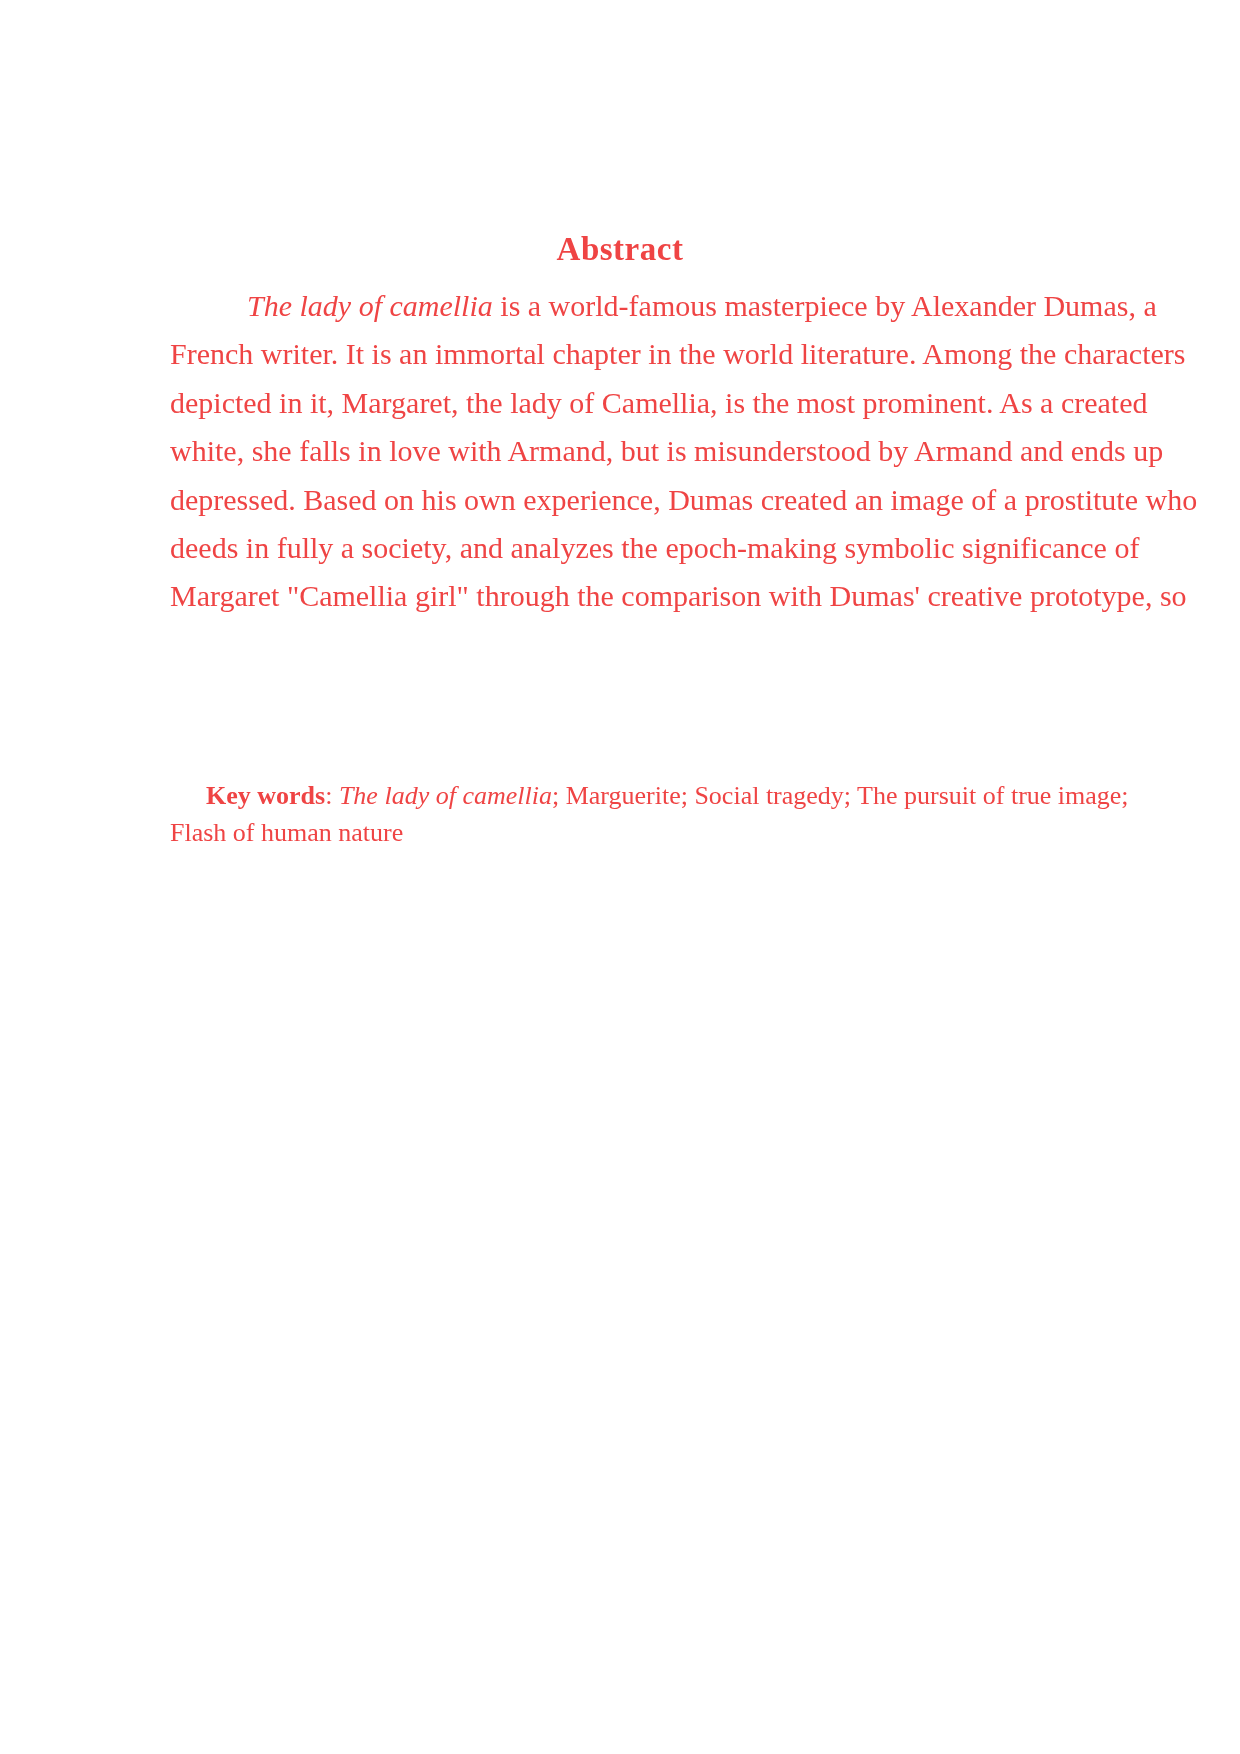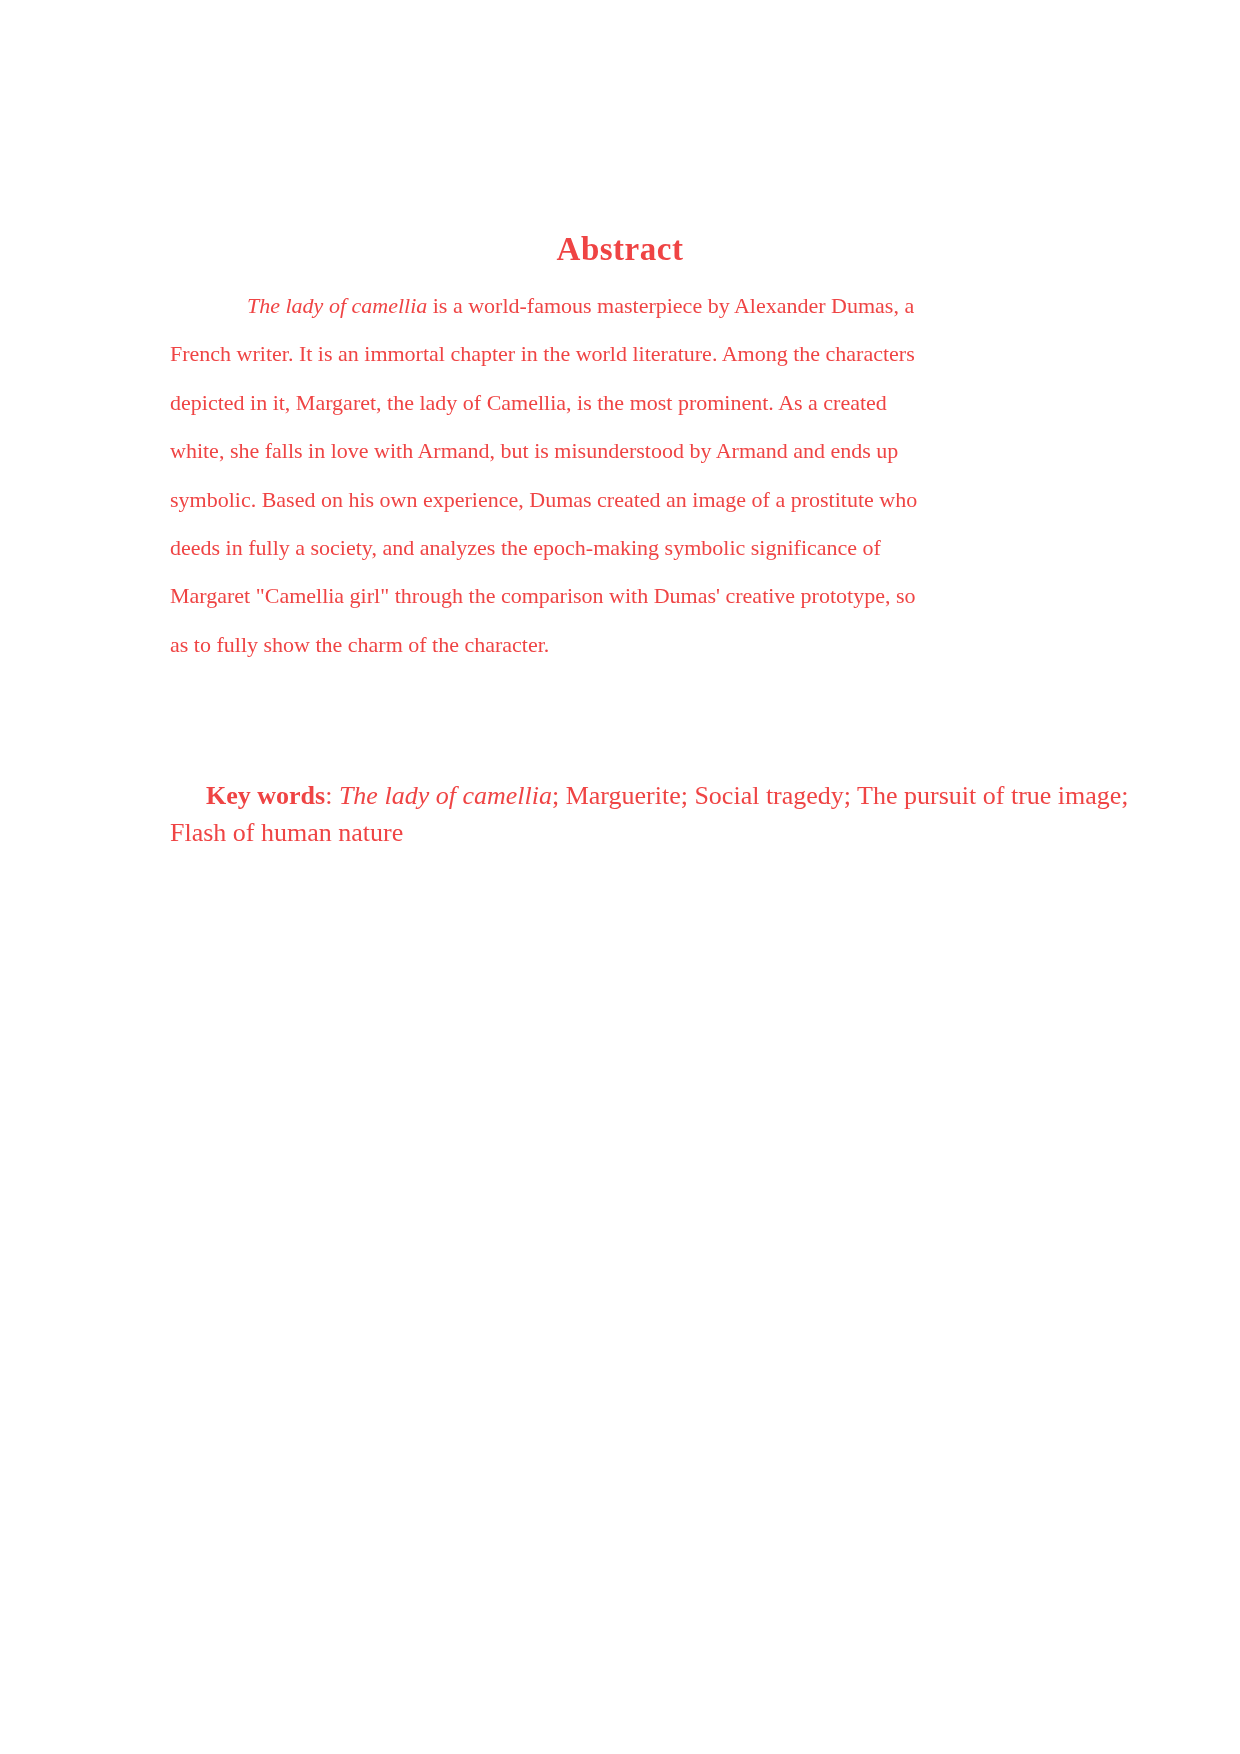--- a/index.html
+++ b/index.html
@@ -30,21 +30,21 @@
   }
   .abstract-paragraph {
     position: absolute;
     top: 282px;
     left: 170px;
     width: 880px;
   }
   .abstract-paragraph .text-line {
     height: 48.4px;
     line-height: 48.4px;
-    font-size: 22px;
+    font-size: 30px;
     white-space: nowrap;
     font-family: Liberation Serif, serif;
   }
   .abstract-paragraph .text-line.indent {
     text-indent: 77px;
   }
   .keywords-block {
     position: absolute;
     top: 778px;
     left: 170px;
@@ -64,23 +64,22 @@
 <body>
 
 <div class="page">
   <h1 class="doc-title">Abstract</h1>
 
   <div class="abstract-paragraph">
       <div class="text-line indent"><span class="seg-italic">The lady of camellia</span><span class="seg-regular"> is a world-famous masterpiece by Alexander Dumas, a</span></div>
       <div class="text-line"><span class="seg-regular">French writer. It is an immortal chapter in the world literature. Among the characters</span></div>
       <div class="text-line"><span class="seg-regular">depicted in it, Margaret, the lady of Camellia, is the most prominent. As a created</span></div>
       <div class="text-line"><span class="seg-regular">white, she falls in love with Armand, but is misunderstood by Armand and ends up</span></div>
-      <div class="text-line"><span class="seg-regular">symbolic. Based on his own experience, Dumas created an image of a prostitute who</span></div>
+      <div class="text-line"><span class="seg-regular">depressed. Based on his own experience, Dumas created an image of a prostitute who</span></div>
       <div class="text-line"><span class="seg-regular">deeds in fully a society, and analyzes the epoch-making symbolic significance of</span></div>
       <div class="text-line"><span class="seg-regular">Margaret "Camellia girl" through the comparison with Dumas' creative prototype, so</span></div>
-      <div class="text-line"><span class="seg-regular">as to fully show the charm of the character.</span></div>
     </div>
 
   <div class="keywords-block">
       <div class="text-line"><span class="seg-bold">Key words</span><span class="seg-regular">: </span><span class="seg-italic">The lady of camellia</span><span class="seg-regular">; Marguerite; Social tragedy; The pursuit of true image;</span></div>
       <div class="text-line"><span class="seg-regular">Flash of human nature</span></div>
     </div>
 </div>
 
 </body></html>

